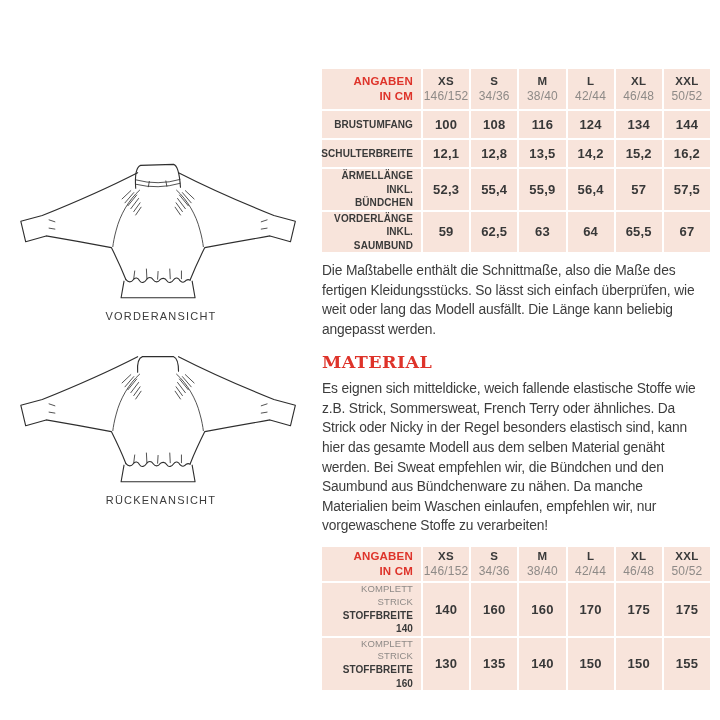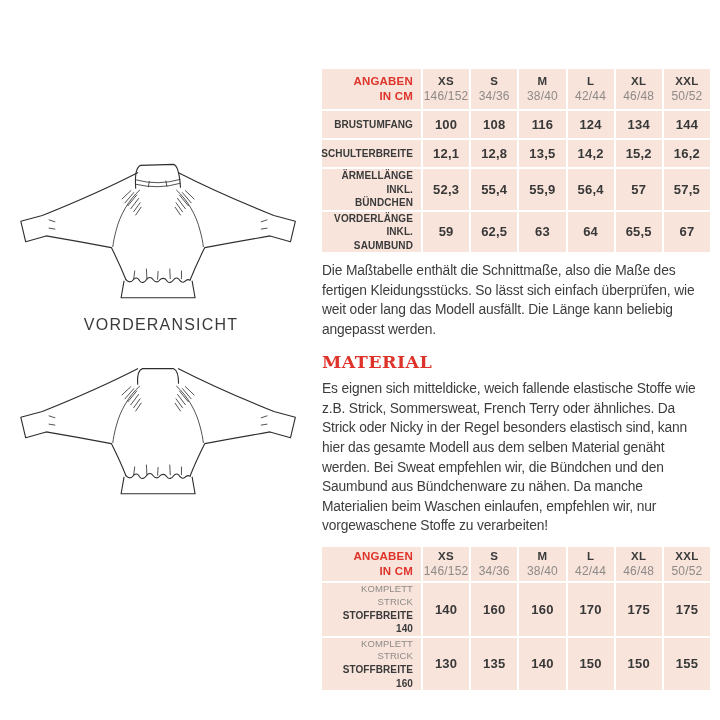--- a/index.html
+++ b/index.html
@@ -1,22 +1,22 @@
 <!DOCTYPE html>
 <html style="--red: #de332a; --peach: #f8e4db;"><head>
 <meta charset="utf-8">
 <style>
   html,body{margin:0;padding:0;}
   #page{position:relative;width:720px;height:720px;background:#ffffff;overflow:hidden;
         font-family:"Liberation Sans",sans-serif;color:#3d3d3d;}
   
   .left-pane{position:absolute;left:5px;top:160px;width:312px;}
   .illu{display:block;margin:0 auto;}
-  .illu-label{text-align:center;font-size:16px;letter-spacing:1.2px;color:#3b3b3b;
-              margin-top:10px;}
+  .illu-label{text-align:center;font-size:11px;letter-spacing:1.2px;color:#3b3b3b;
+              margin-top:4px;}
   .back-block{margin-top:22px;}
   
   .right-pane{position:absolute;left:322px;top:69px;width:388px;}
   .sec-title{font-family:"DejaVu Serif","Liberation Serif",serif;font-weight:bold;
              font-size:17.5px;letter-spacing:0.4px;color:var(--red);margin:0 0 9px 0;}
   .para{font-size:13.8px;line-height:1.42;letter-spacing:-0.15px;margin:9px 0 10px 0;}
   
   .sz-table{display:grid;gap:2px;}
   .cell{background:var(--peach);display:flex;flex-direction:column;
         align-items:center;justify-content:center;}
@@ -77,20 +77,21 @@
     </svg>
     <div class="illu-label">VORDERANSICHT</div>
 
     <div class="back-block">
       <svg class="illu sweater" viewBox="0 0 310 150" width="302" height="146">
         <path d="M131,29 Q130,15 136,13 L168,13 Q173,15 173,28"></path>
         <use href="#halfF"></use>
         <use href="#halfF" transform="translate(304,0) scale(-1,1)"></use>
         <use href="#hemF"></use>
       </svg>
+      <div class="illu-label">RÜCKENANSICHT</div>
     </div>
   </div>
 
   <div class="right-pane">
 
     <div class="sz-table" style="grid-template-columns: 99px repeat(6, 1fr);">
         <div class="cell corner hdr-row">
           <div>ANGABEN</div>
           <div>IN CM</div>
         </div>

